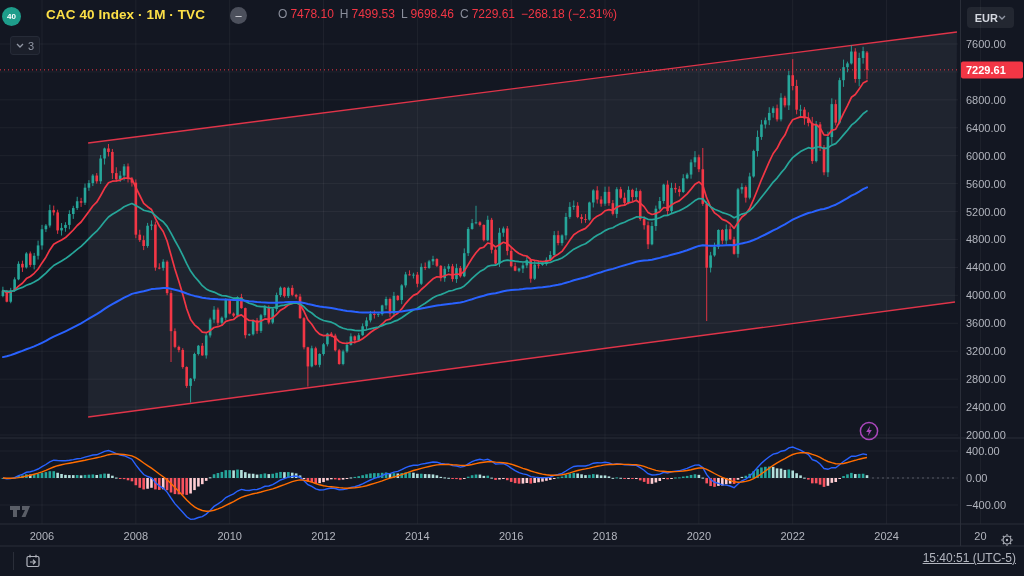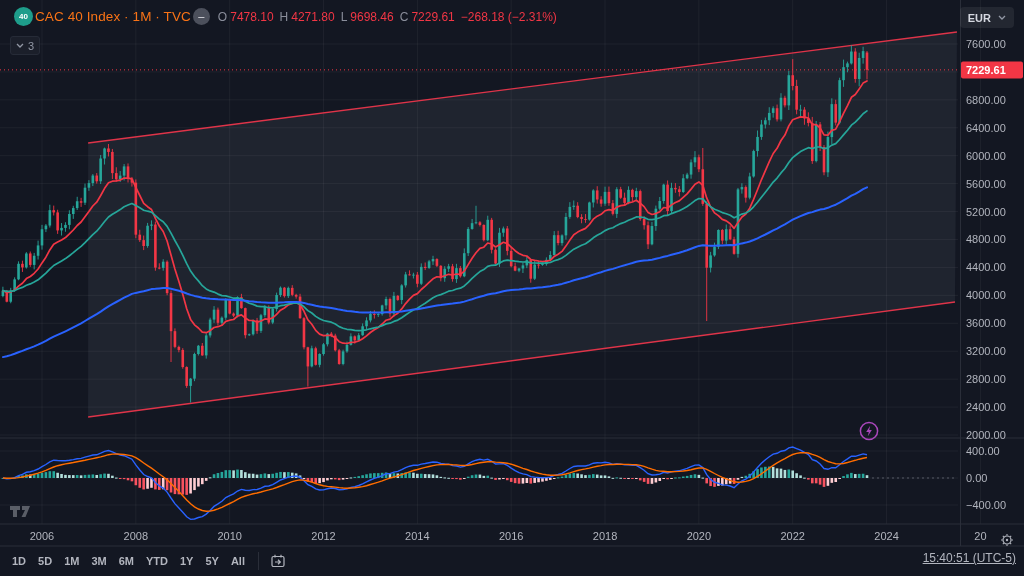--- a/index.html
+++ b/index.html
@@ -2,33 +2,33 @@
 <html><head>
 <meta charset="utf-8">
 <style>
   html,body{margin:0;padding:0;background:#131722;width:1024px;height:576px;overflow:hidden;
     font-family:"Liberation Sans",sans-serif;-webkit-font-smoothing:antialiased;}
   #stage{position:relative;width:1024px;height:576px;background:#131722;}
   .abs{position:absolute;}
   #chart-canvas{position:absolute;left:0;top:0;}
   #chart-canvas text{font-family:"Liberation Sans",sans-serif;font-size:11px;}
   
-  .symbol-row{left:14px;top:7px;display:flex;align-items:center;gap:2px;z-index:5;}
+  .symbol-row{left:2px;top:7px;display:flex;align-items:flex-start;gap:25px;z-index:5;}
   .symbol-logo{width:19px;height:19px;border-radius:50%;background:#1e9d8b;color:#fff;font-size:8px;
     font-weight:bold;display:flex;align-items:center;justify-content:center;}
-  .symbol-title{color:#f97316;font-size:13.5px;font-weight:400;letter-spacing:.1px;}
+  .symbol-title{color:#fde047;font-size:13.5px;font-weight:700;letter-spacing:.1px;}
   .hide-chip{width:17px;height:17px;border-radius:50%;background:#4c505c;color:#e8e9ee;display:flex;
     align-items:center;justify-content:center;font-size:11px;line-height:1;}
   .ohlc{display:flex;align-items:center;gap:6px;font-size:12px;margin-left:6px;}
   .ohlc .lab{color:#8a8e9b;margin-right:-3px;}
   .ohlc .val,.ohlc .chg{color:#f23645;}
   .collapse-chip{left:10px;top:36px;height:17px;padding:0 5px;background:#1b1f2a;border:1px solid #262b37;
     border-radius:3px;display:flex;align-items:center;gap:4px;color:#9298a5;font-size:11px;z-index:5;}
   .currency-btn{right:10px;top:7px;height:21px;padding:0 8px;border-radius:4px;background:rgba(255,255,255,.07);
-    display:flex;align-items:center;gap:7px;color:#d5d8e0;font-size:11px;font-weight:700;z-index:5;}
+    display:flex;align-items:center;color:#d5d8e0;font-size:11px;font-weight:700;z-index:5;}
   
   .toolbar{left:6px;top:547px;height:28px;display:flex;align-items:center;z-index:5;}
   .range-btn{color:#b2b5be;font-size:11px;font-weight:600;padding:4px 6px;border-radius:3px;cursor:pointer;}
   .tb-sep{width:1px;height:18px;background:#2a2e39;margin:0 7px;}
   .icon-btn{display:flex;align-items:center;justify-content:center;padding:2px 4px;}
   .clock{right:8px;top:551px;color:#b2b5be;font-size:12px;z-index:5;text-decoration:underline;}
   .gear-wrap{left:996px;top:531px;z-index:5;}
   .boost{left:858px;top:420px;width:22px;height:22px;z-index:5;}
   .tv-logo{left:9px;top:503px;z-index:5;opacity:.55;}
 </style>
@@ -810,21 +810,21 @@
     </svg>
 
   <div class="abs symbol-row">
     <div class="symbol-logo">40</div>
     <div class="symbol-title">CAC 40 Index · 1M · TVC</div>
     <div class="hide-chip">–</div>
     <div class="ohlc">
       <span class="lab">O</span>
       <span class="val">7478.10</span>
       <span class="lab">H</span>
-      <span class="val">4271.80</span>
+      <span class="val">7499.53</span>
       <span class="lab">L</span>
       <span class="val">9698.46</span>
       <span class="lab">C</span>
       <span class="val">7229.61</span>
       <span class="chg">−268.18 (−2.31%)</span>
     </div>
   </div>
 
   <div class="abs collapse-chip">
     <svg width="8" height="5">
@@ -865,31 +865,20 @@
           <line x1="11.4" y1="7" x2="13" y2="7"></line>
         <line x1="2.8" y1="2.8" x2="3.9" y2="3.9"></line>
           <line x1="10.1" y1="10.1" x2="11.2" y2="11.2"></line>
         <line x1="11.2" y1="2.8" x2="10.1" y2="3.9"></line>
           <line x1="3.9" y1="10.1" x2="2.8" y2="11.2"></line>
       </g>
     </svg>
   </div>
 
   <div class="abs toolbar">
-    <div id="ranges" style="display:flex;align-items:center;">
-        <span class="range-btn">1D</span>
-        <span class="range-btn">5D</span>
-        <span class="range-btn">1M</span>
-        <span class="range-btn">3M</span>
-        <span class="range-btn">6M</span>
-        <span class="range-btn">YTD</span>
-        <span class="range-btn">1Y</span>
-        <span class="range-btn">5Y</span>
-        <span class="range-btn">All</span>
-      </div>
     <div class="tb-sep"></div>
     <div class="icon-btn">
       <svg width="16" height="16" viewBox="0 0 16 16">
         <rect x="2" y="3.5" width="12" height="10" rx="1.5" fill="none" stroke="#b2b5be" stroke-width="1.2"></rect>
         <line x1="5" y1="1.8" x2="5" y2="4.5" stroke="#b2b5be" stroke-width="1.2"></line>
         <line x1="11" y1="1.8" x2="11" y2="4.5" stroke="#b2b5be" stroke-width="1.2"></line>
         <path d="M5 9 h5 M8 6.8 L10.3 9 L8 11.2" fill="none" stroke="#b2b5be" stroke-width="1.2"></path>
       </svg>
     </div>
   </div>

